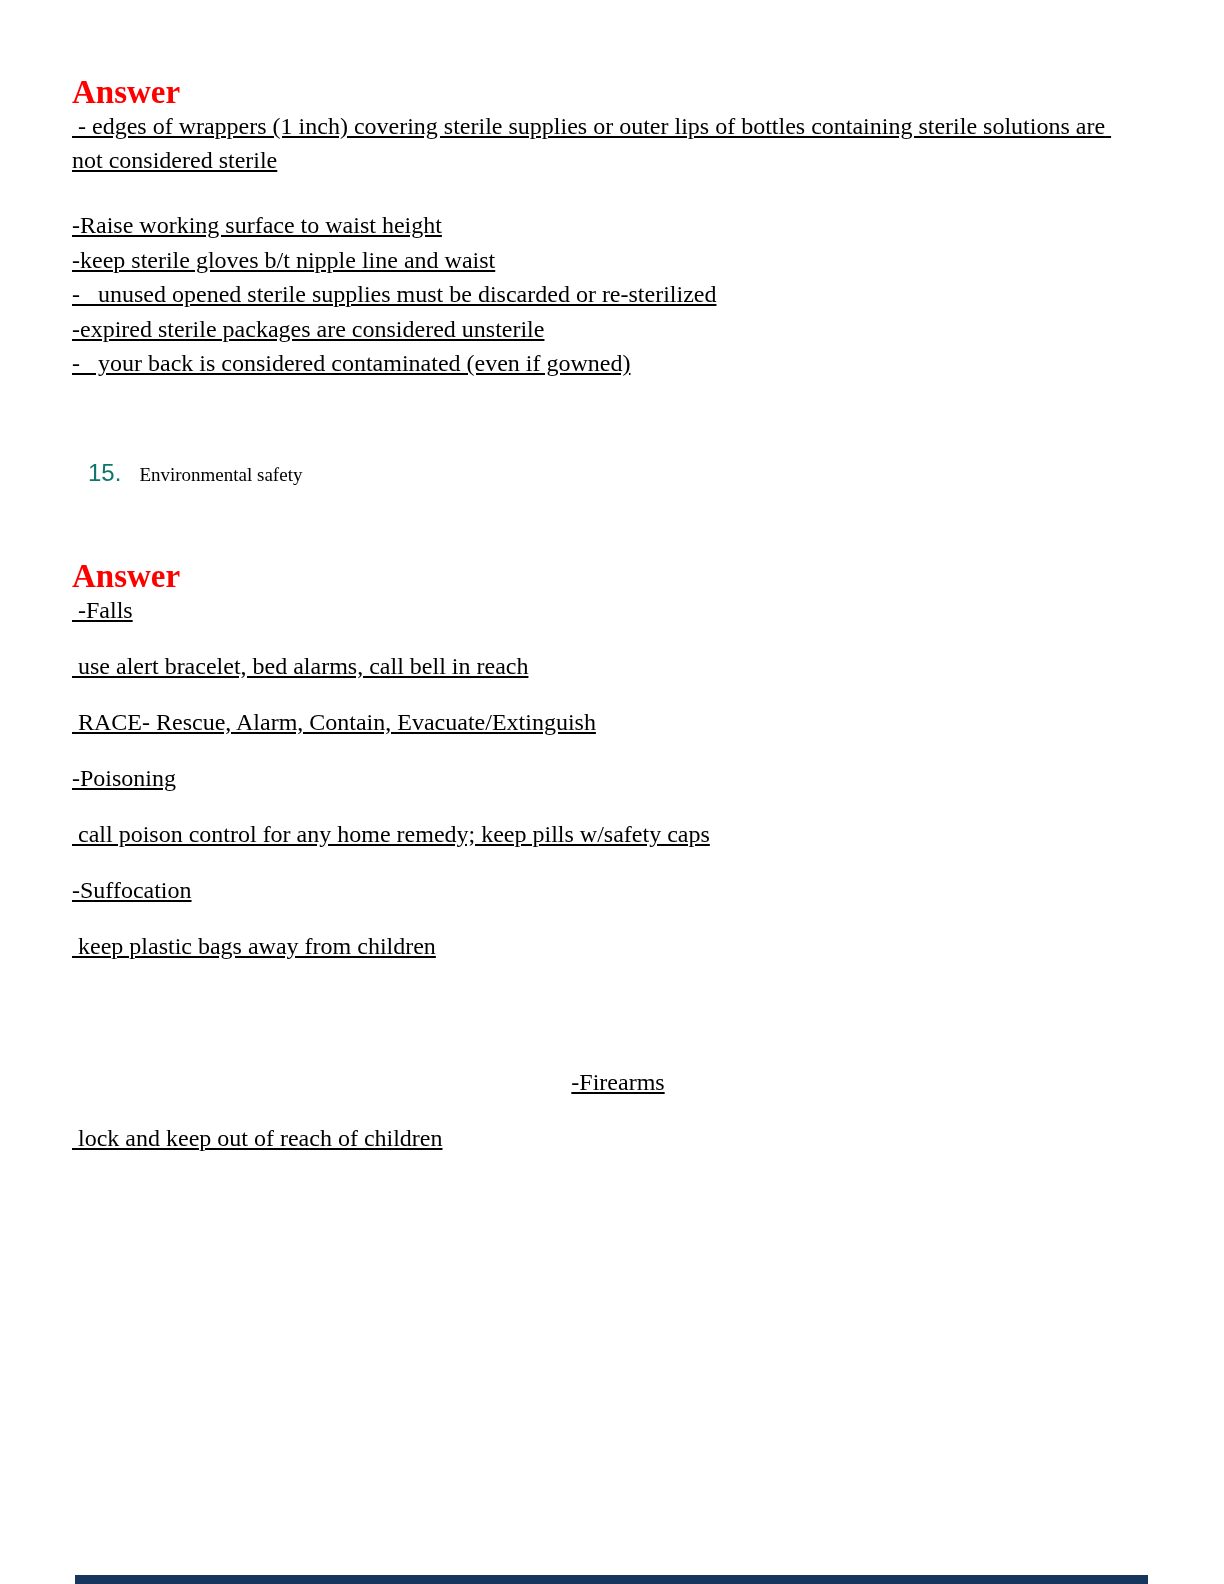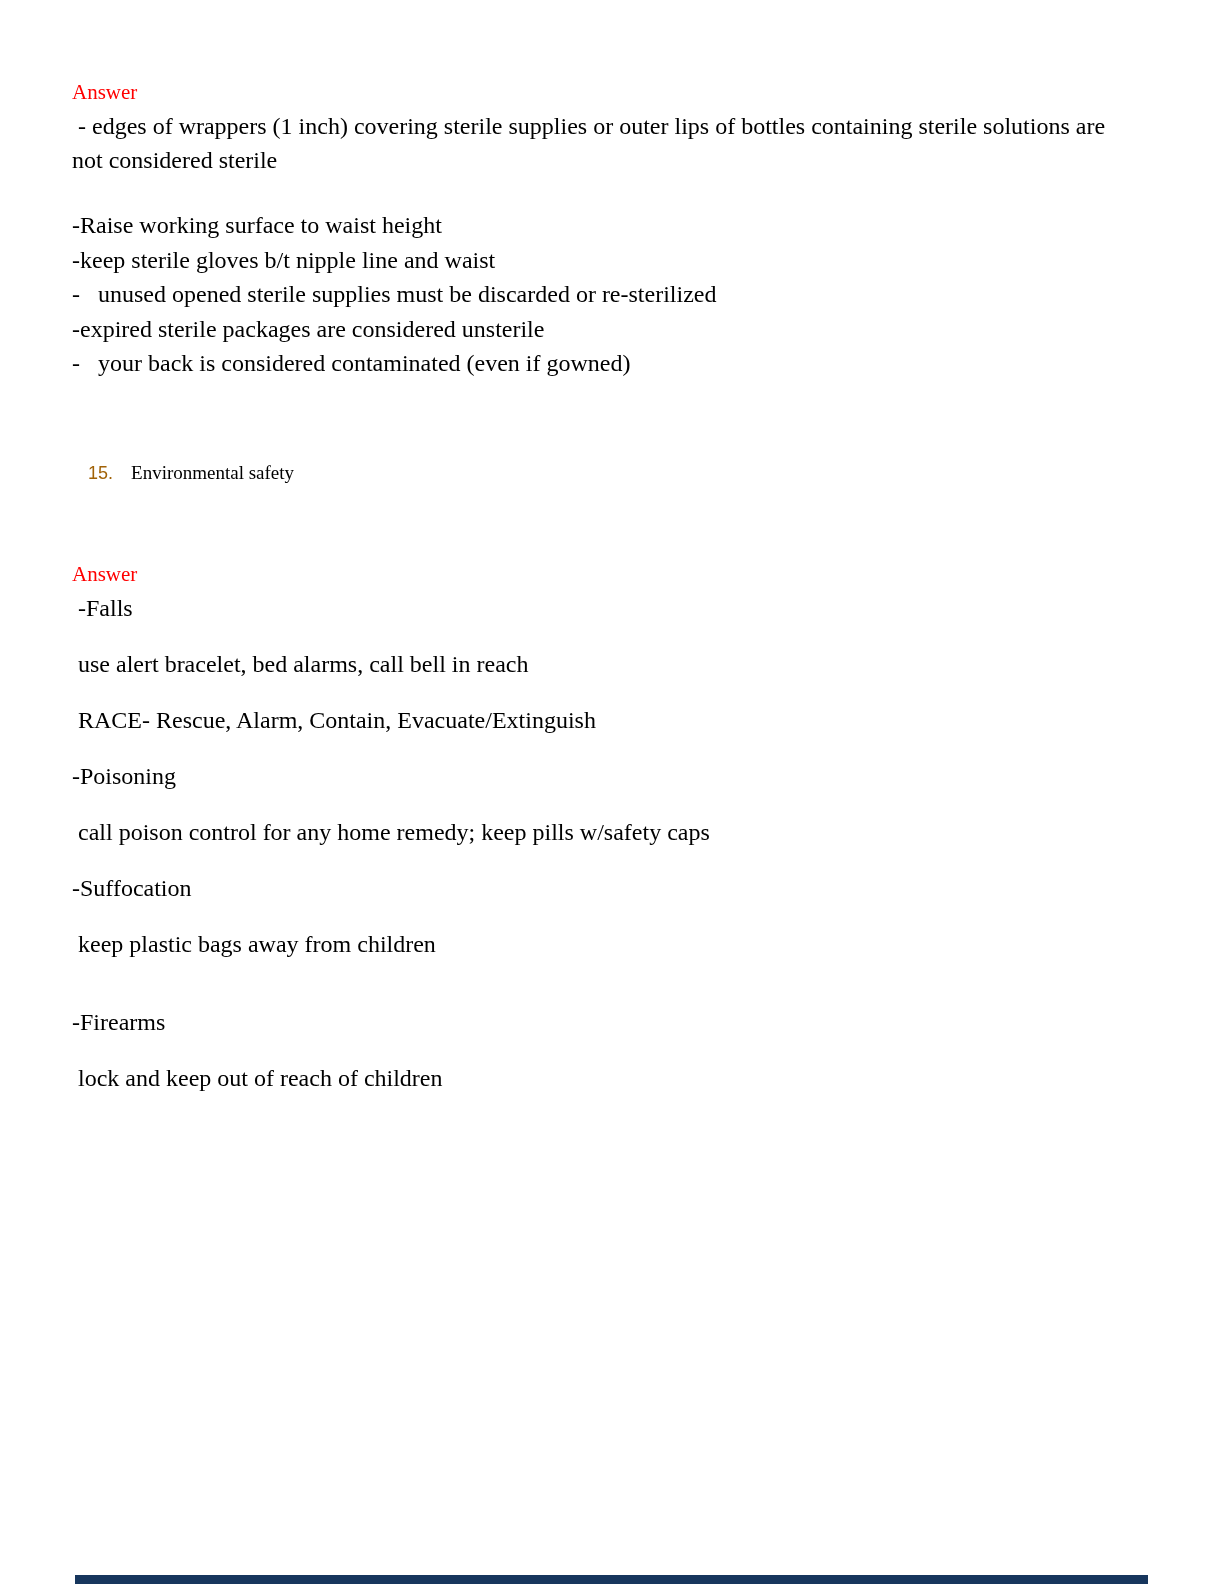--- a/index.html
+++ b/index.html
@@ -19,63 +19,65 @@
     padding: 75px 60px 0 72px;
     box-sizing: border-box;
     width: 100%;
     height: 100%;
     position: relative;
   }
   .txt {
     white-space: pre-wrap;
     font-size: 24px;
     line-height: 34px;
+    text-decoration: underline;
   }
   .answer-label {
     color: #ff0000;
-    font-weight: normal;
-    font-size: 21px;
+    font-weight: bold;
+    font-size: 33px;
     line-height: 34px;
     white-space: pre-wrap;
   }
   .para {
     margin: 0;
     max-width: 1065px;
   }
   .list {
     margin-top: 31px;
   }
   .list .txt {
     line-height: 34.5px;
   }
   .question-line {
     margin-top: 38px;
     line-height: 36px;
     white-space: pre-wrap;
   }
   .question-number {
     font-family: "Liberation Sans", sans-serif;
-    font-size: 18px;
-    color: #a16207;
+    font-size: 24px;
+    color: #0f766e;
   }
   .question-title {
     font-size: 19px;
     margin-left: 18px;
   }
   .answer2-label {
     margin-top: 29px;
   }
   .ans-line {
     margin-top: 22px;
   }
   .ans-line.first {
     margin-top: 0;
   }
   .ans-line.gap-large {
-    margin-top: 44px;
+    margin-top: 102px;
+    text-align: center;
   }
   .bottom-bar {
     position: absolute;
     left: 75px;
     bottom: 0;
     width: 1073px;
     height: 9px;
   }
 </style>
 </head>

